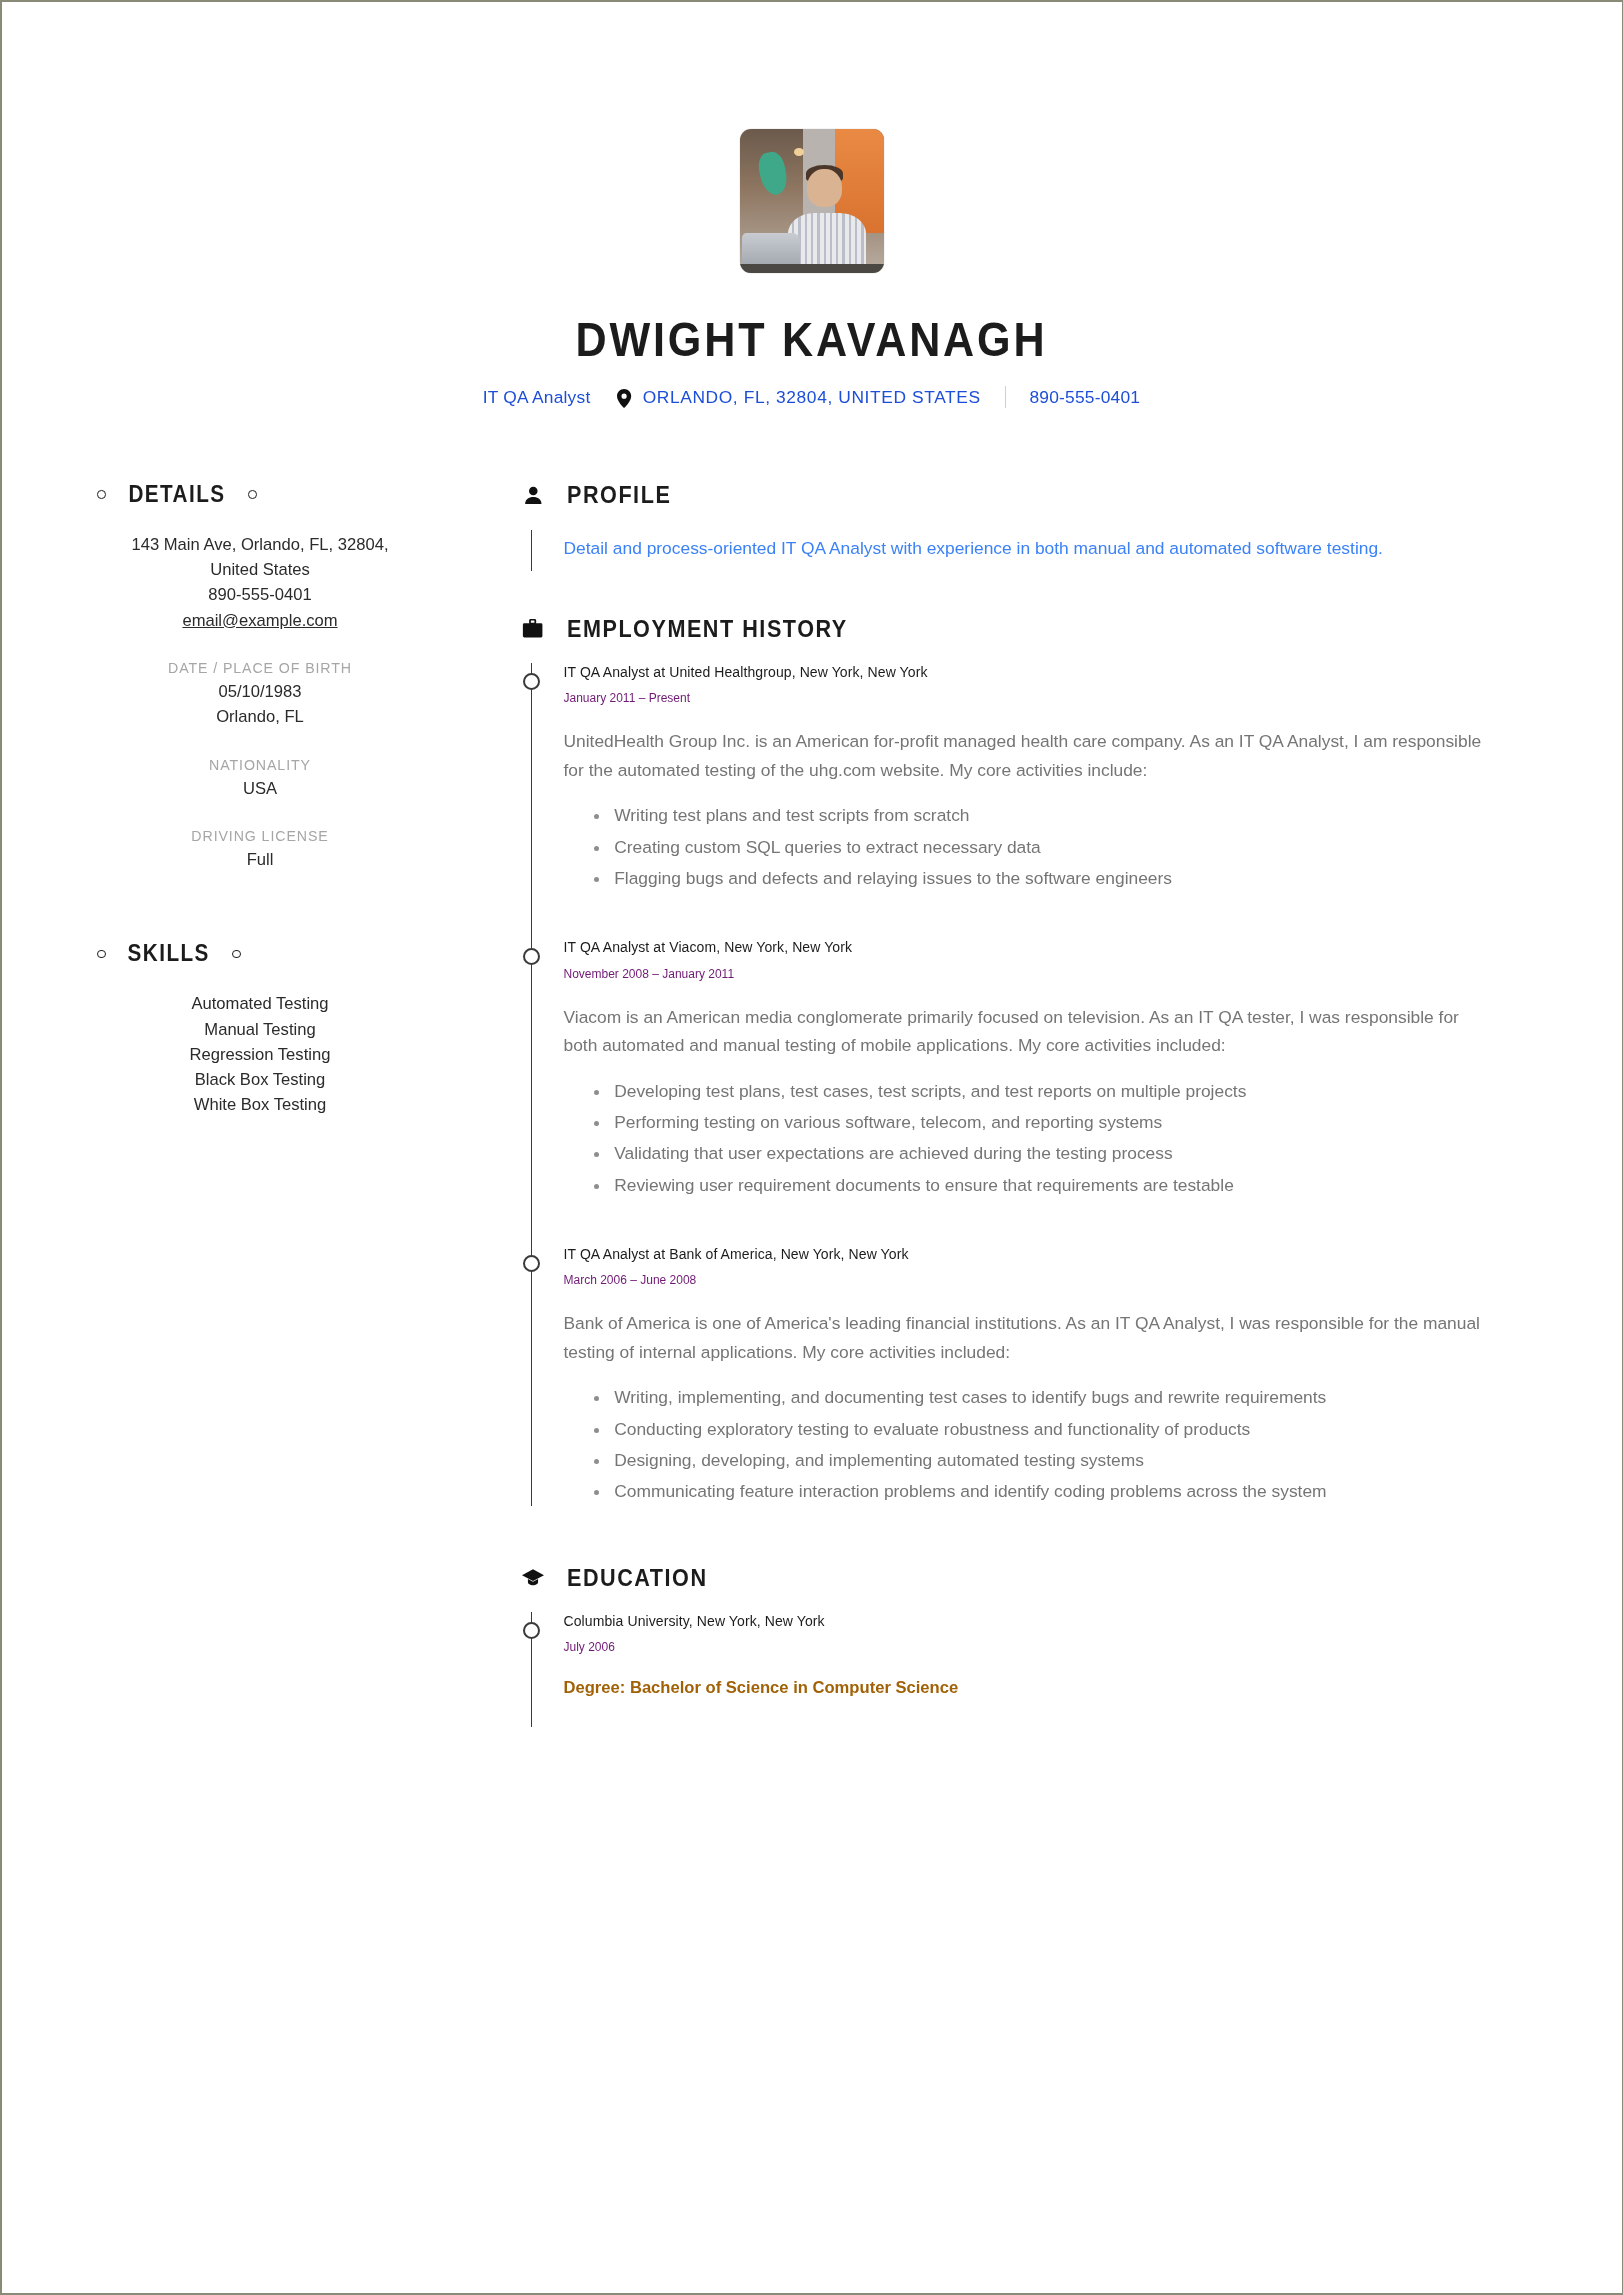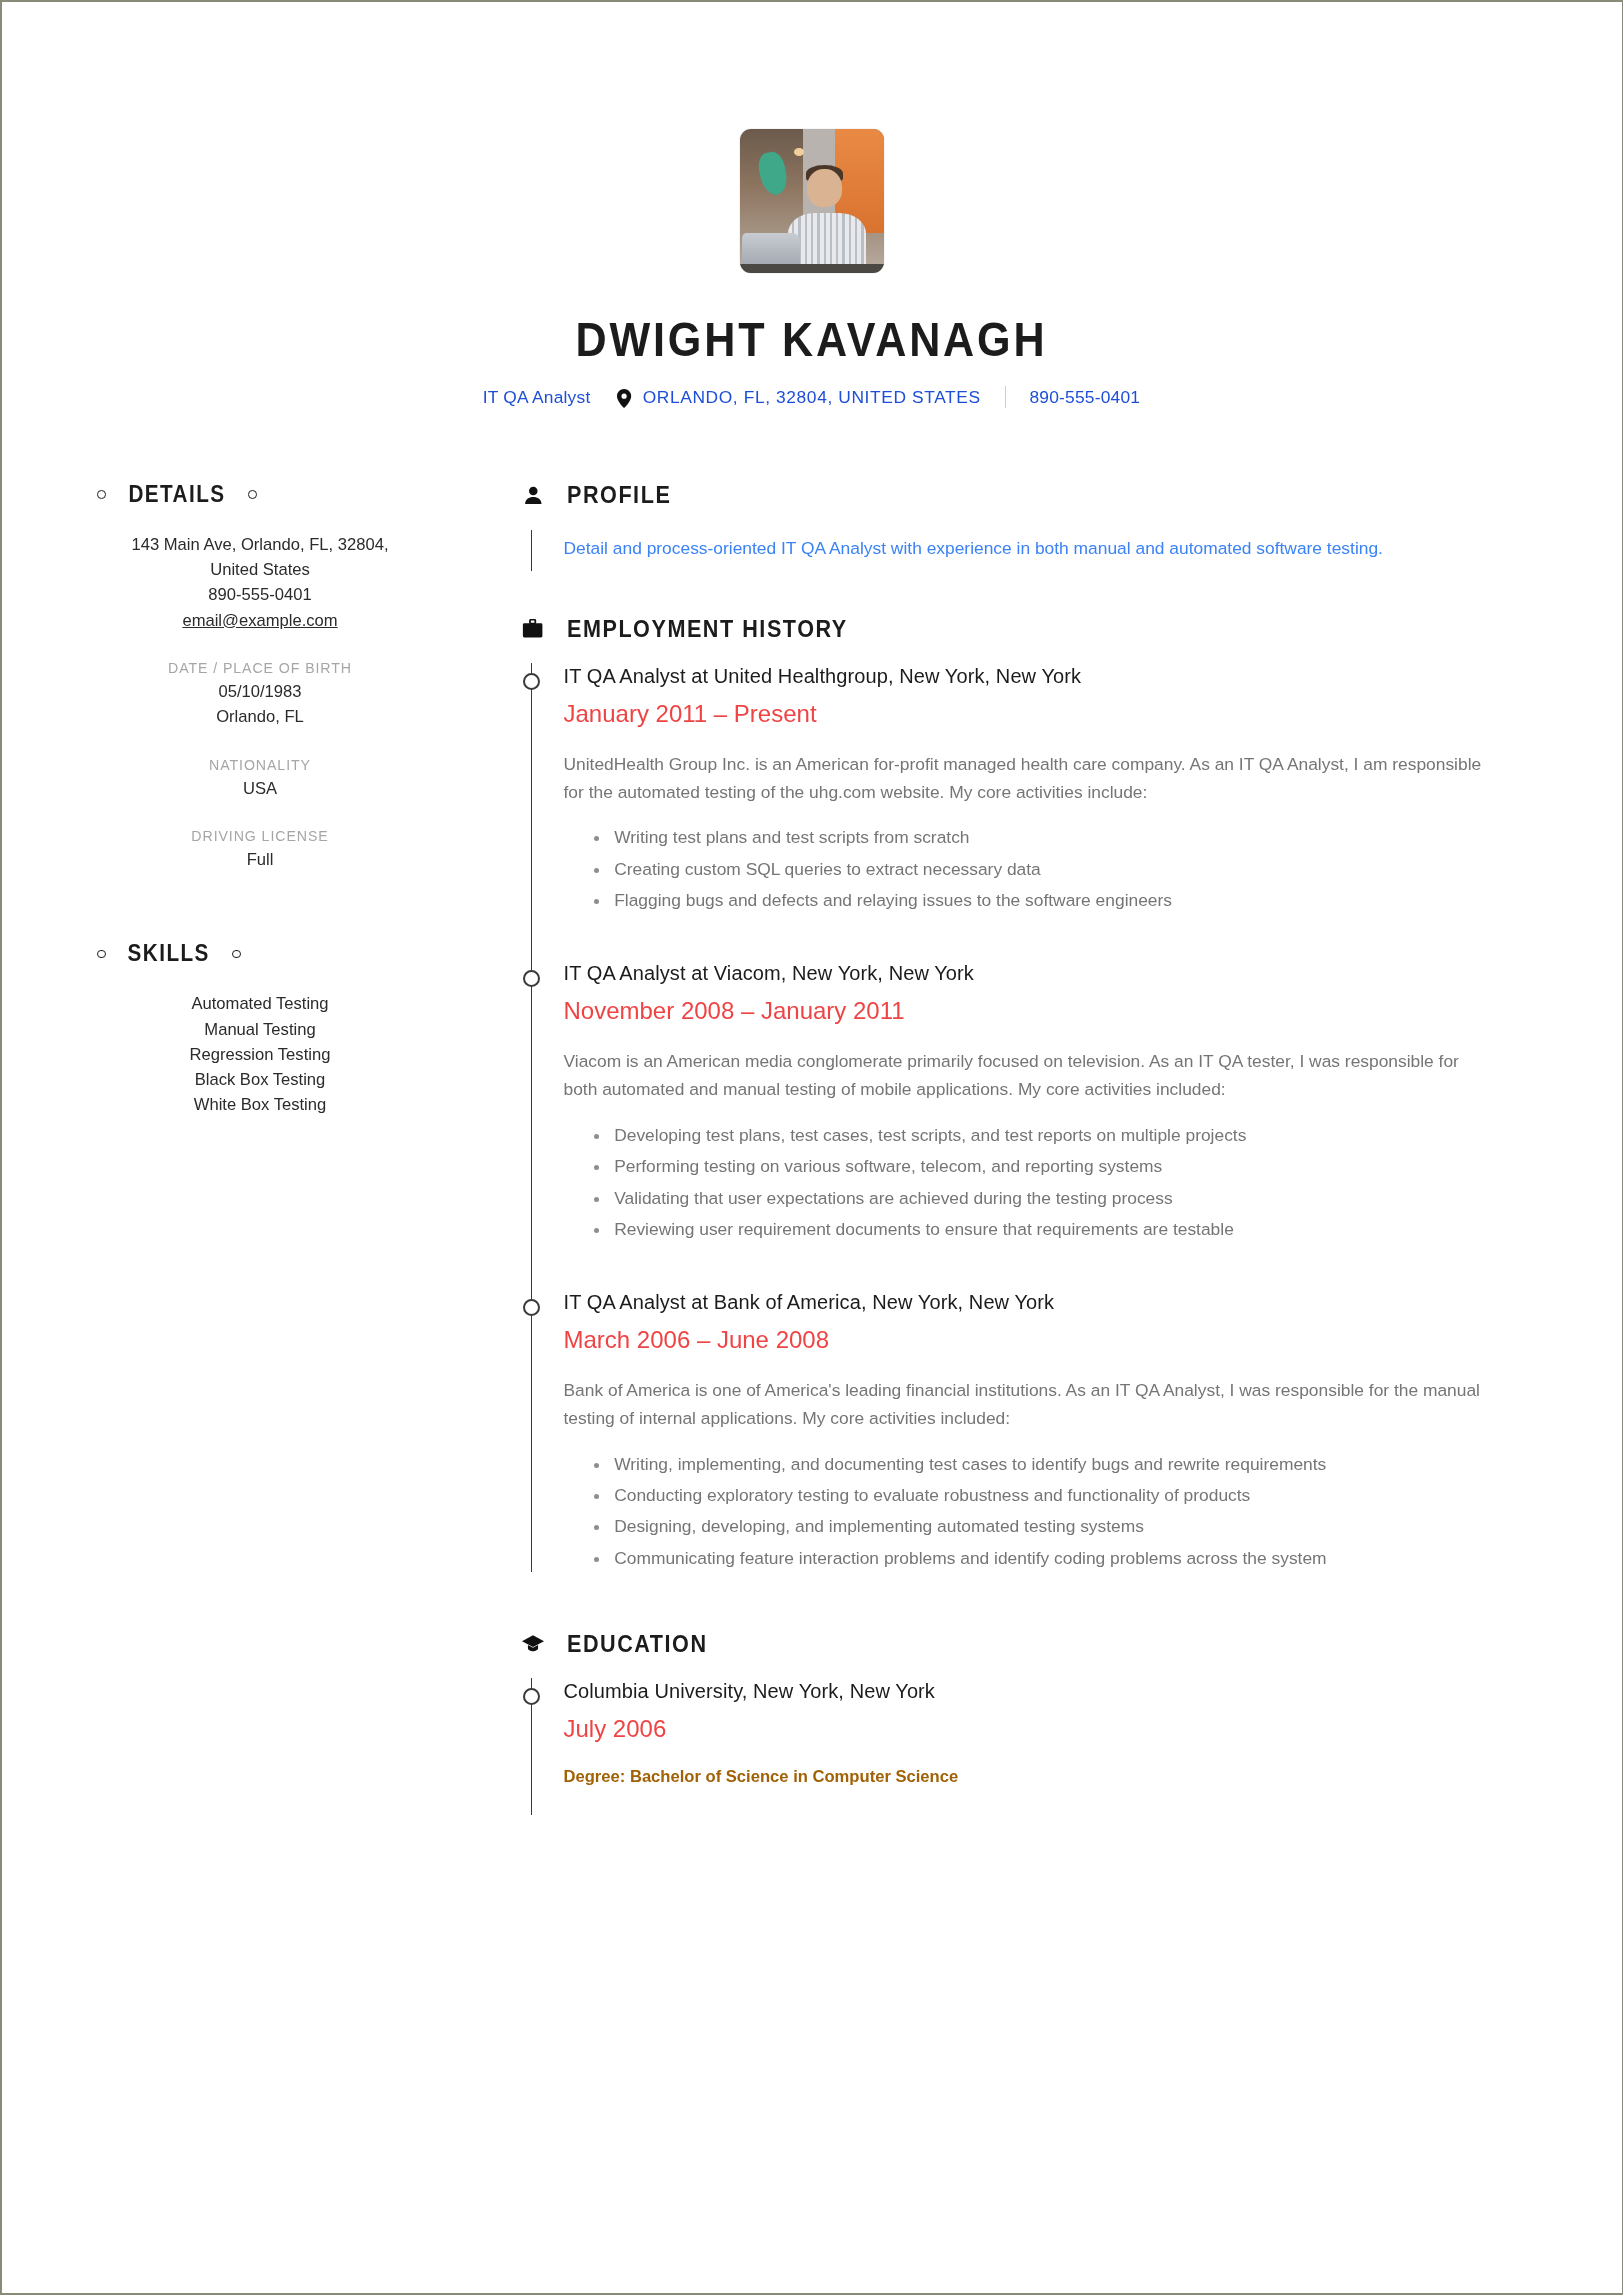--- a/index.html
+++ b/index.html
@@ -211,30 +211,30 @@
     position: absolute;
     left: -41px;
     top: 9.5px;
     width: 17.4px; height: 17.4px;
     border: 2px solid #3a3a3a;
     border-radius: 50%;
     background: #fff;
   }
   .entry h3 {
     margin: 0;
-    font-size: 20px;
+    font-size: 14px;
     font-weight: 400;
     color: #1c1c1c;
     letter-spacing: 0.1px;
     line-height: 1.35;
   }
   .entry .dates {
     margin-top: 9.5px;
-    font-size: 24px;
-    color: #ef4444;
+    font-size: 12px;
+    color: #701a75;
   }
   .entry .desc {
     margin-top: 22px;
     font-size: 17.4px;
     line-height: 1.62;
     color: #757575;
     max-width: 921px;
   }
   .entry ul {
     margin: 17.4px 0 0;

